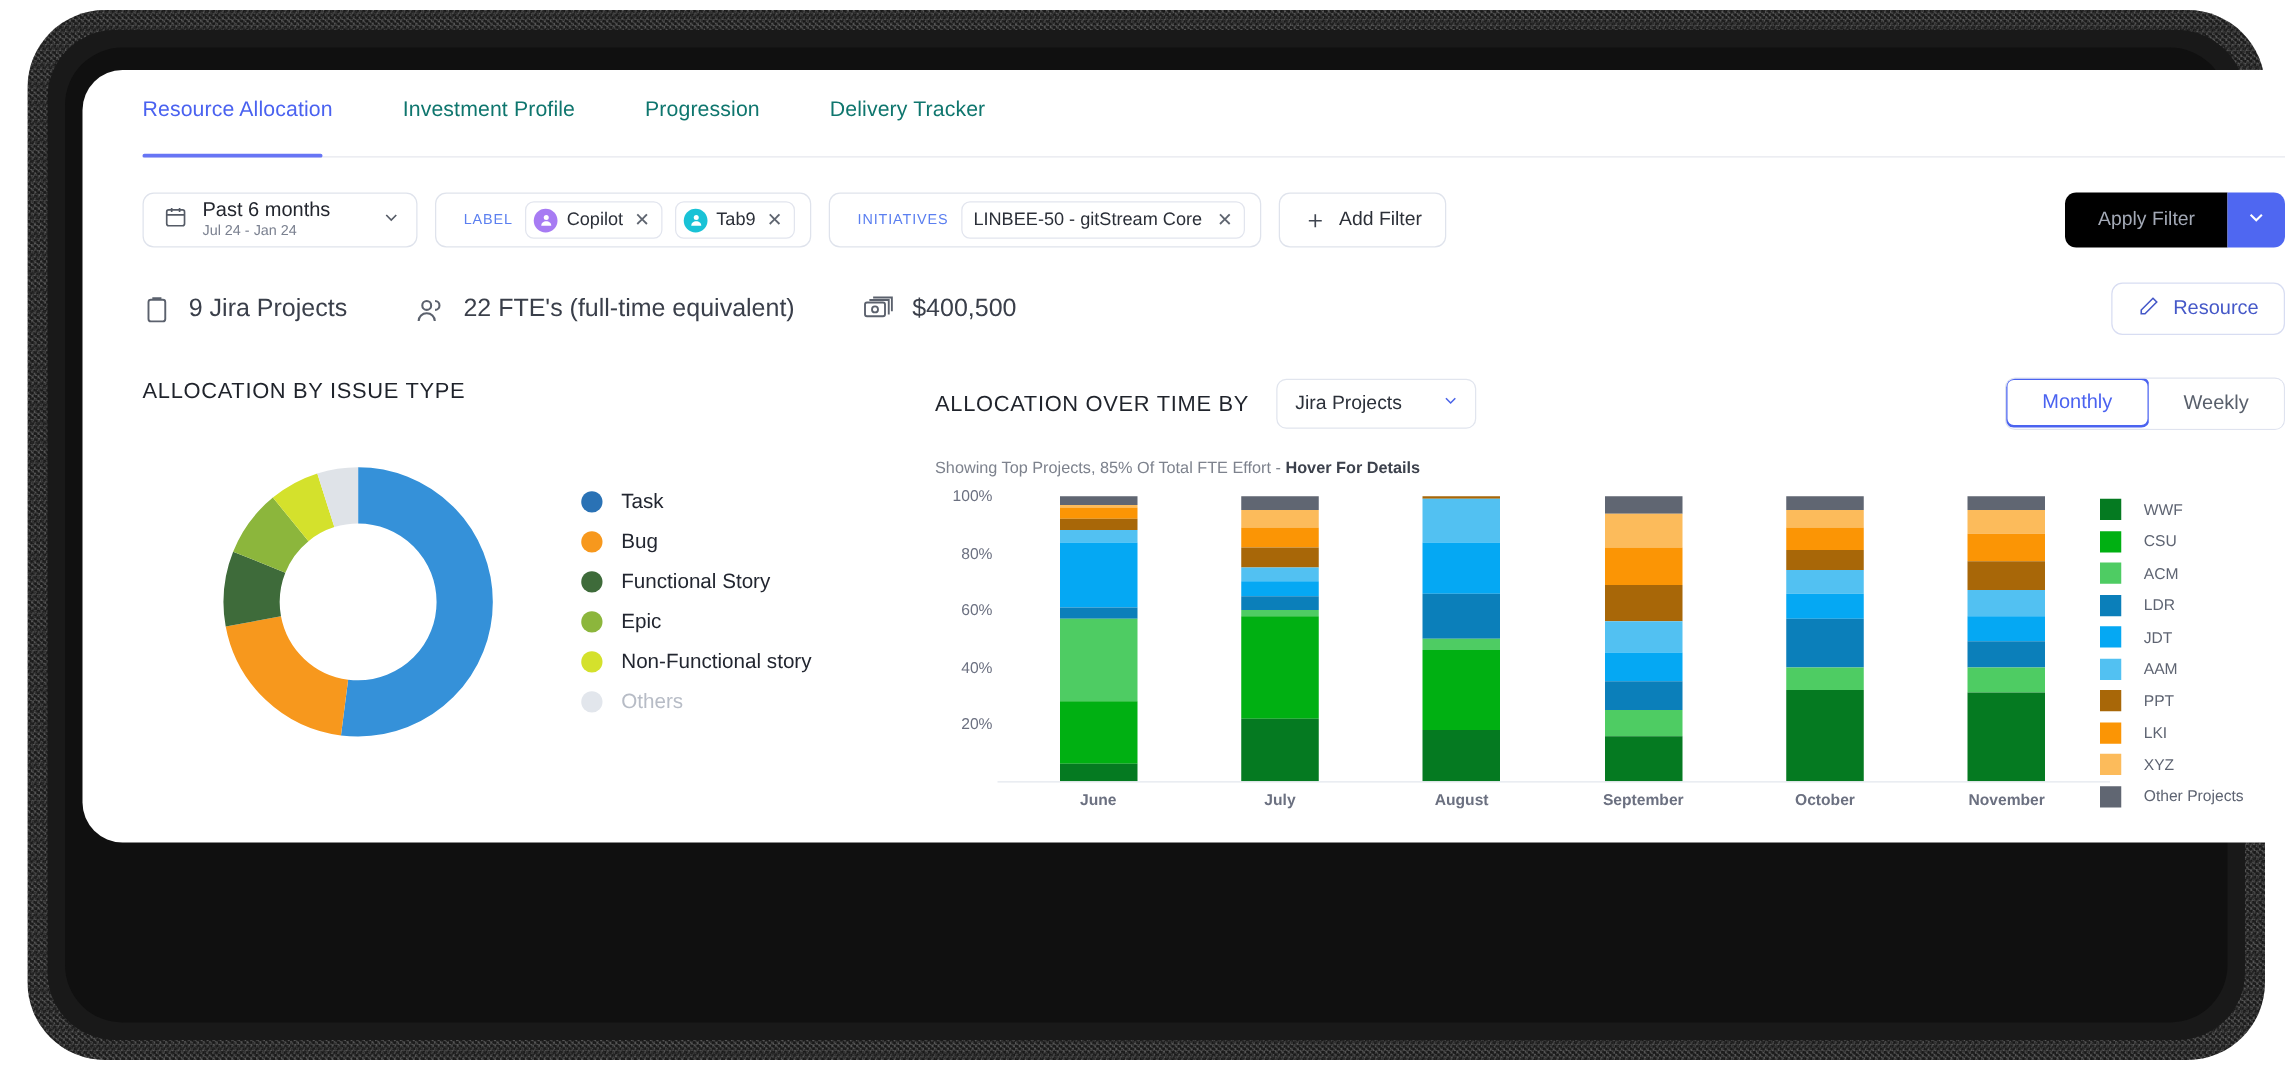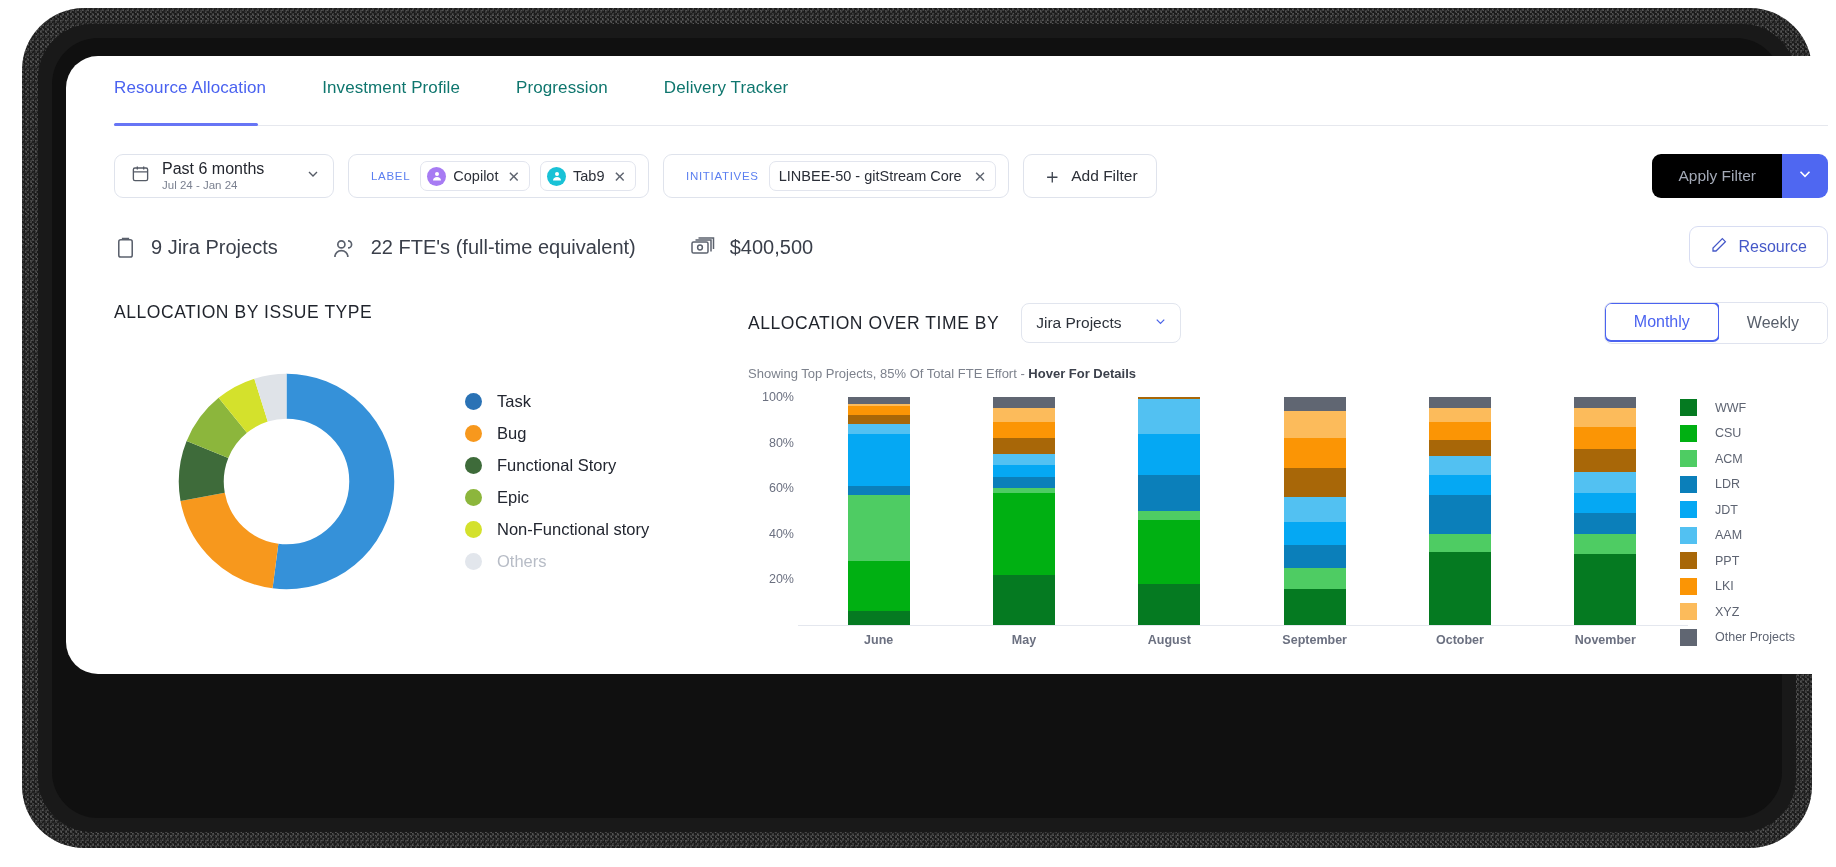--- a/index.html
+++ b/index.html
@@ -446,21 +446,21 @@
                   <div class="seg-piece" style="height: 20.52px; background: rgb(5, 168, 243);"></div>
                   <div class="seg-piece" style="height: 20.52px; background: rgb(11, 127, 186);"></div>
                   <div class="seg-piece" style="height: 20.52px; background: rgb(78, 204, 99);"></div>
                   <div class="seg-piece" style="height: 70.68px; background: rgb(5, 122, 33);"></div>
                 </div>
               </div>
             </div>
           <div class="axis"></div>
           <div class="xlabels" id="x-labels">
               <div class="xlab">June</div>
-              <div class="xlab">May</div>
+              <div class="xlab">July</div>
               <div class="xlab">August</div>
               <div class="xlab">September</div>
               <div class="xlab">October</div>
               <div class="xlab">November</div>
             </div>
           <div class="barlegend" id="bar-legend">
               <div class="bl">
                 <span class="blsw" style="background:#057a21"></span>
                 <span class="bltext">WWF</span>
               </div>

